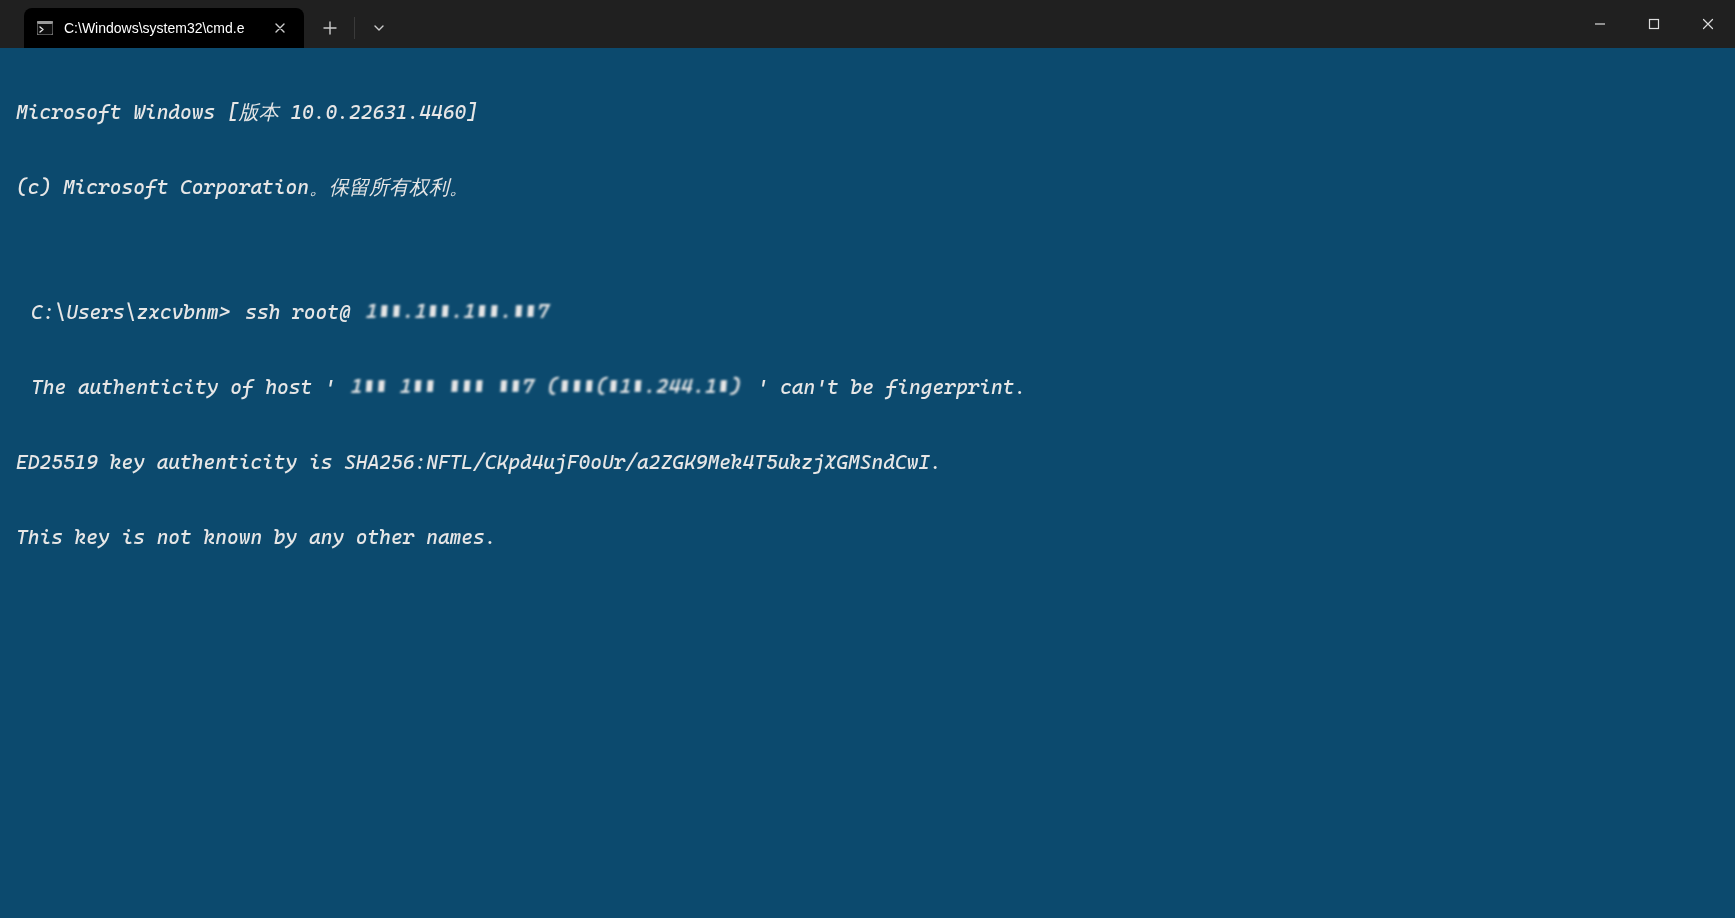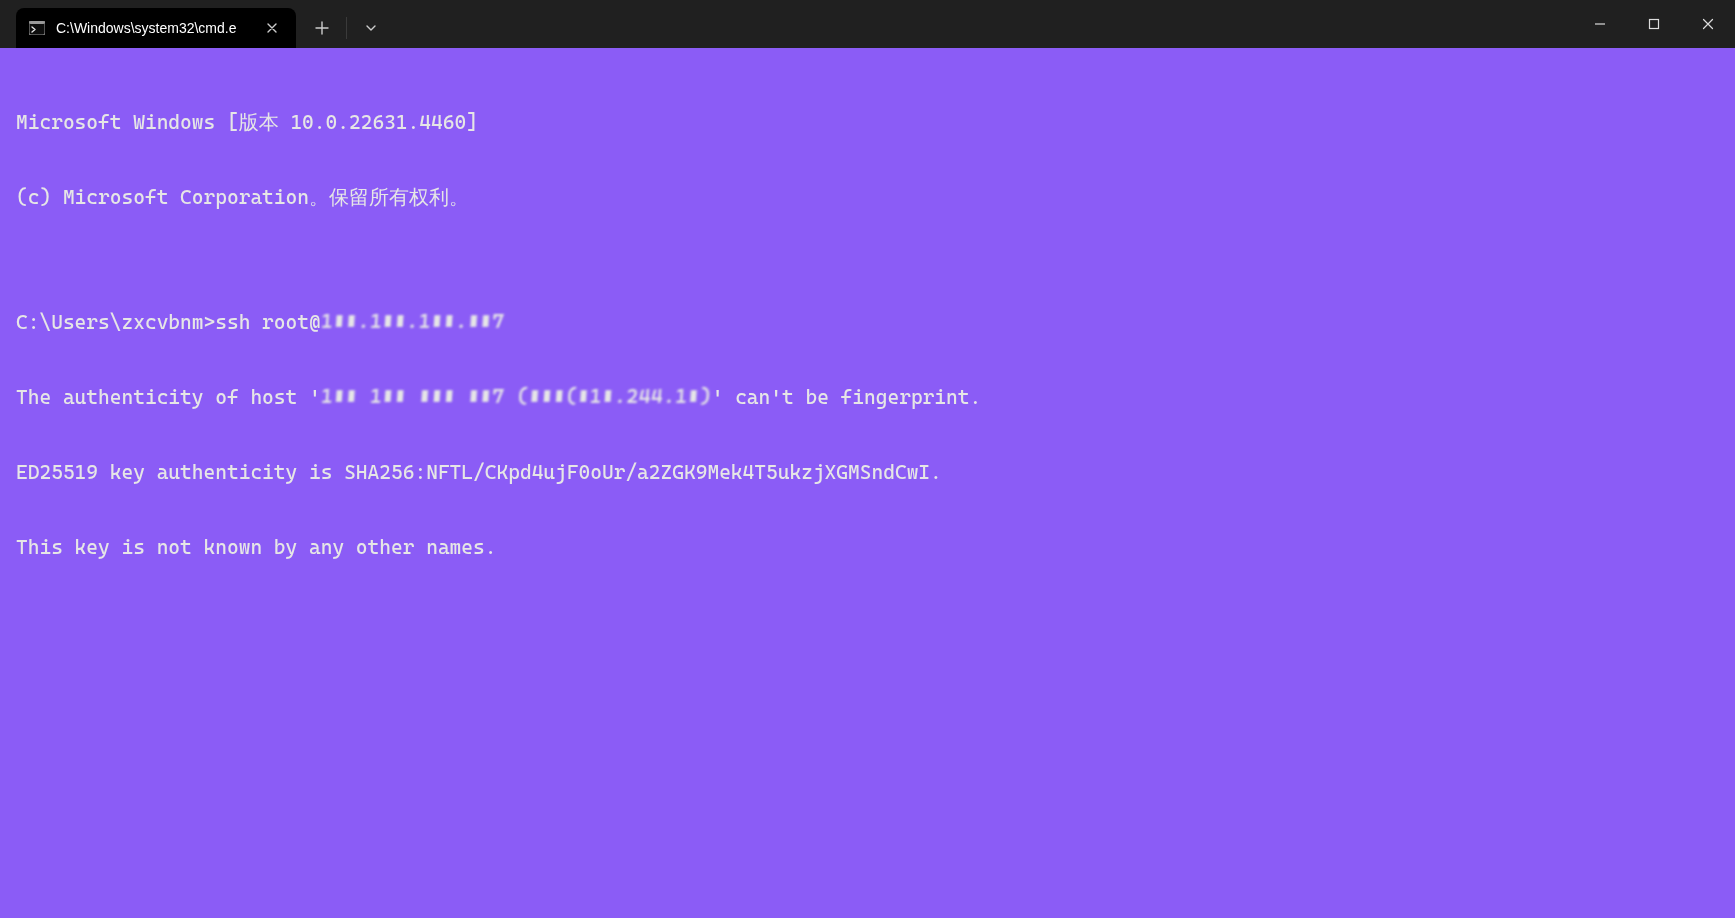--- a/index.html
+++ b/index.html
@@ -7,21 +7,21 @@
     body { font-family: Consolas, "Cascadia Mono", "Courier New", monospace; }
 
     
     .titlebar {
       height: 48px;
       background: #202020;
       display: flex;
       align-items: stretch;
       user-select: none;
     }
-    .tab-strip { display: flex; align-items: flex-start; padding-left: 16px; }
+    .tab-strip { display: flex; align-items: flex-start; padding-left: 24px; }
     .tab {
       background: #000;
       height: 40px;
       min-width: 280px;
       max-width: 300px;
       border-radius: 8px 8px 0 0;
       display: flex;
       align-items: center;
       padding: 0 12px;
       gap: 10px;
@@ -59,31 +59,32 @@
     .window-controls { display: flex; align-items: stretch; }
     .win-btn {
       width: 54px; display: inline-flex; align-items: center; justify-content: center;
       color: #ddd;
     }
 
     
     .terminal {
       position: absolute;
       top: 48px; left: 0; right: 0; bottom: 0;
-      background: #8b5cf6;
+      background: #0c4a6e;
       color: #e6e6e6;
-      padding: 12px 16px;
+      padding: 2px 16px;
       font-family: Consolas, "Cascadia Mono", "Courier New", monospace;
       font-size: 20px;
       line-height: 1.25;
       white-space: pre;
       overflow: hidden;
+      font-style: italic;
     }
     .line { white-space: pre; }
-    .inline { display: inline; white-space: pre; }
+    .inline { display: inline; white-space: pre; margin-left: 15px; }
     .obscured {
       display: inline-block;
       filter: blur(1.2px);
       transform: skewX(-4deg) translateY(-1px);
       letter-spacing: 0.5px;
       font-weight: 600;
     }
     .cursor {
       display: inline-block;
       width: 2px; height: 1.05em;

